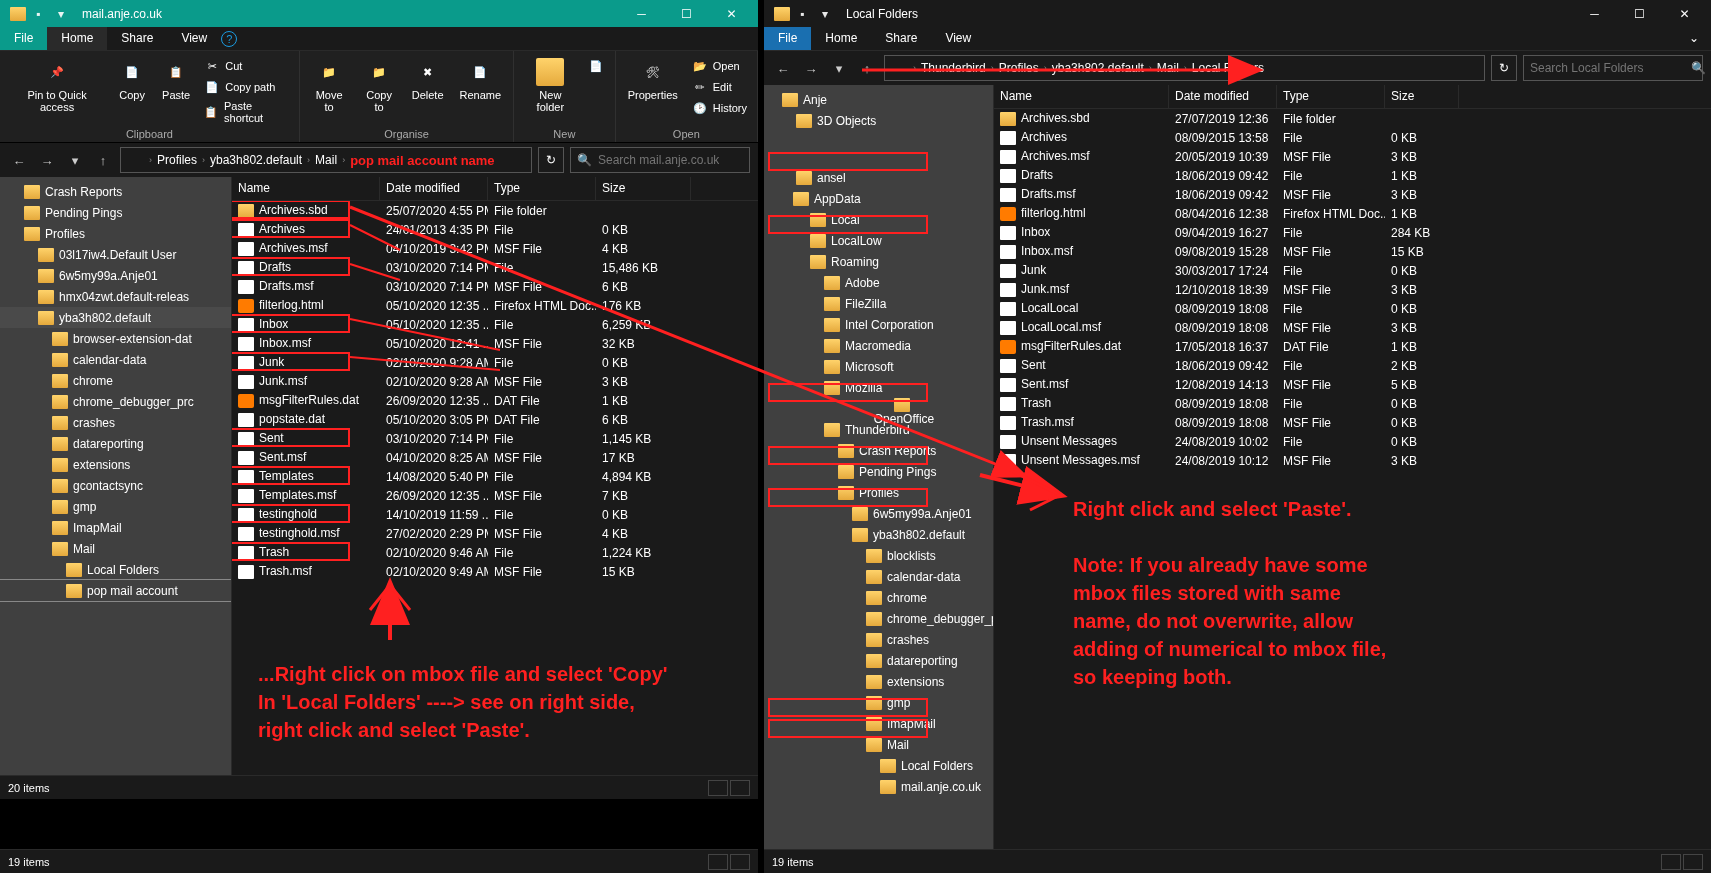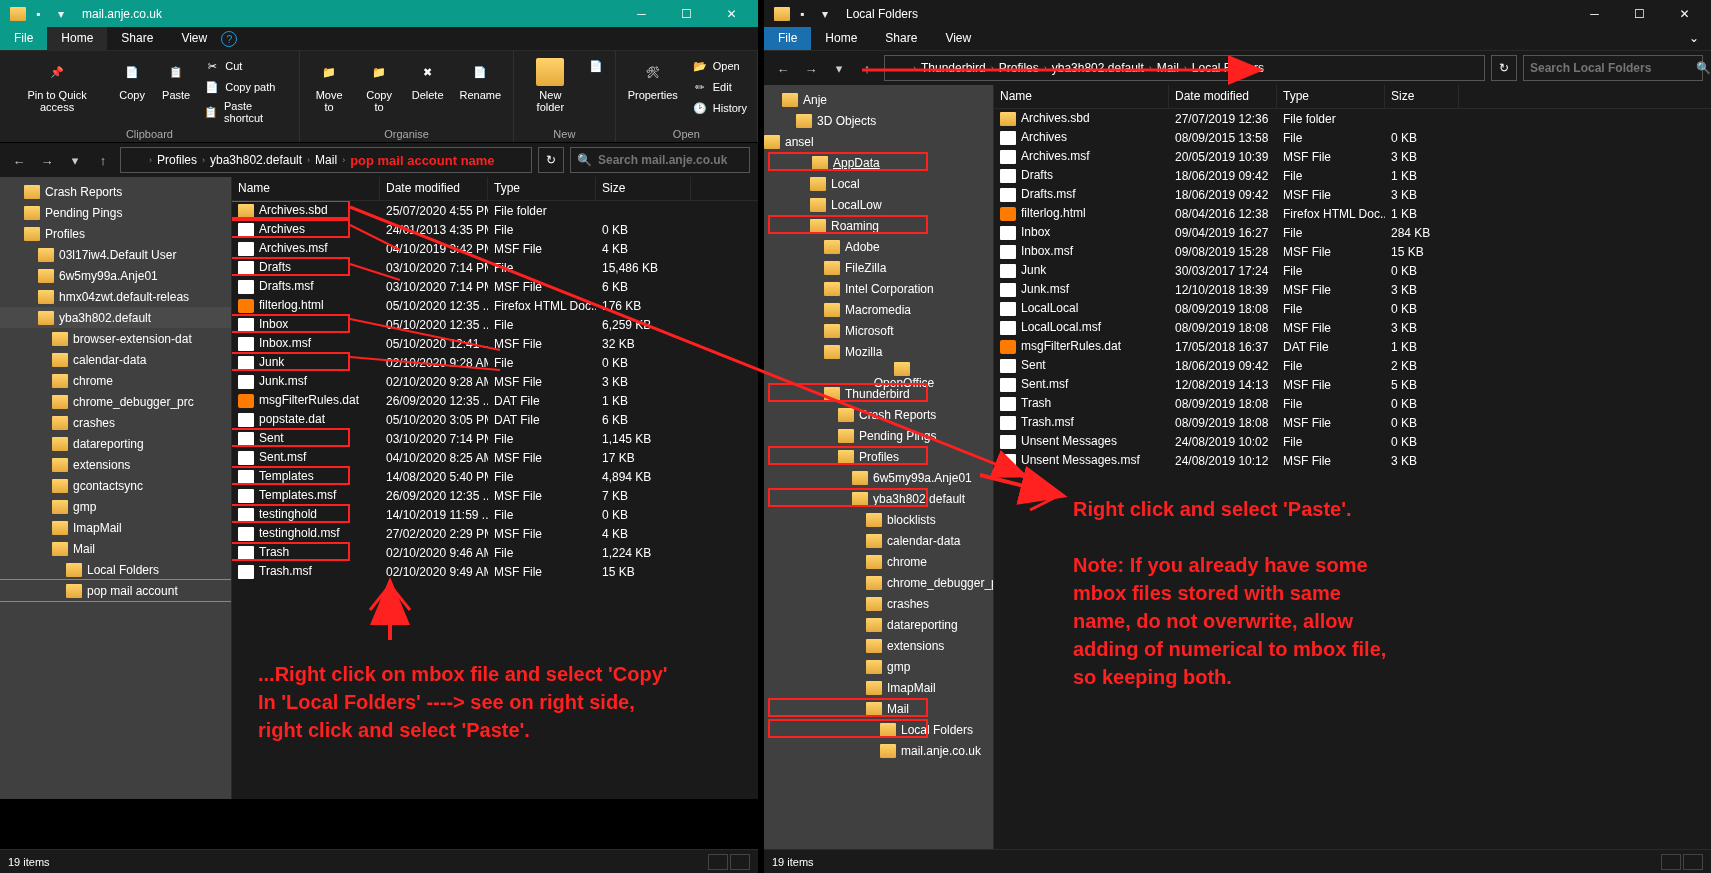--- a/index.html
+++ b/index.html
@@ -48,21 +48,21 @@
 .window.right .ribbon { height:0; overflow:hidden; border:none; }
 
 .addrbar { height: 34px; background:#1a1a1a; display:flex; align-items:center; padding:0 8px; gap:6px; }
 .addrbar .nav-ic { width:22px; height:22px; display:flex;align-items:center;justify-content:center;color:#ccc;font-size:13px; }
 .addrbar .path { flex:1; height:26px; border:1px solid #555; background:#1a1a1a; display:flex; align-items:center; padding:0 2px; }
 .addrbar .path .seg { padding:0 5px; font-size:12px; display:flex; align-items:center; gap:4px; }
 .addrbar .path .sep { color:#888; font-size:9px; }
 .addrbar .path .ann { color:#ff2020; font-weight:bold; font-size:13px; }
 .addrbar .refresh { width:26px; height:26px; border:1px solid #555; display:flex;align-items:center;justify-content:center; }
 .addrbar .search { width:180px; height:26px; border:1px solid #555; display:flex; align-items:center; padding:0 6px; color:#777; gap:6px; }
-.addrbar .search input { background:none;border:none;color:#bef264;outline:none;font-size:12px;flex:1;font-weight:bold; }
+.addrbar .search input { background:none;border:none;color:#bef264;outline:none;font-size:12px;flex:1; }
 
 .body-area { flex:1; display:flex; overflow:hidden; position:relative; }
 .tree { width:232px; background:#404040; overflow-y:auto; border-right:1px solid #2a2a2a; padding:4px 0; }
 .window.right .tree { width:230px; }
 .tree .node { display:flex; align-items:center; height:21px; font-size:12px; padding-right:4px; }
 .tree .node .ic { width:16px; height:14px; margin-right:5px; flex-shrink:0; }
 .tree .node.sel { background:#4a4a4a; }
 .tree .node.hl { outline:1px solid #888; }
 .folder-icon { background:linear-gradient(#ffd36b,#e5a93c); border-radius:1px; }
 
@@ -448,20 +448,27 @@
             <div style="position: absolute; left: -4px; top: -1px; width: 122px; height: 19px; border: 2px solid rgb(255, 32, 32); pointer-events: none;"></div>
           </div>
           <div class="row">
             <div class="cell c-name"><span class="ic file-icon"></span>Trash.msf</div>
             <div class="cell c-date">02/10/2020 9:49 AM</div>
             <div class="cell c-type">MSF File</div>
             <div class="cell c-size">15 KB</div>
           </div>
         </div>
     </div>
+  </div>
+  <div class="status">
+    <span>20 items</span>
+    <div class="views">
+        <div class="v"></div>
+        <div class="v"></div>
+      </div>
   </div>
   <div style="height:50px;background:#000"></div>
   <div class="status">
     <span>19 items</span>
     <div class="views">
         <div class="v"></div>
         <div class="v"></div>
       </div>
   </div>
 </div>
@@ -518,25 +525,25 @@
   <div class="body-area">
     <div class="tree" id="tree-right" style="position: relative;">
         <div class="node" style="padding-left: 18px;">
           <span class="ic folder-icon"></span>
           <span>Anje</span>
         </div>
         <div class="node" style="padding-left: 32px;">
           <span class="ic folder-icon"></span>
           <span>3D Objects</span>
         </div>
-        <div class="node" style="">
+        <div class="node" style="padding-left: 32px; margin-top: 36px;">
           <span class="ic folder-icon"></span>
           <span>ansel</span>
         </div>
-        <div class="node" style="padding-left: 48px; text-decoration: underline;">
+        <div class="node" style="padding-left: 29px;">
           <span class="ic folder-icon"></span>
           <span>AppData</span>
         </div>
         <div class="node" style="padding-left: 46px;">
           <span class="ic folder-icon"></span>
           <span>Local</span>
         </div>
         <div class="node" style="padding-left: 46px;">
           <span class="ic folder-icon"></span>
           <span>LocalLow</span>

